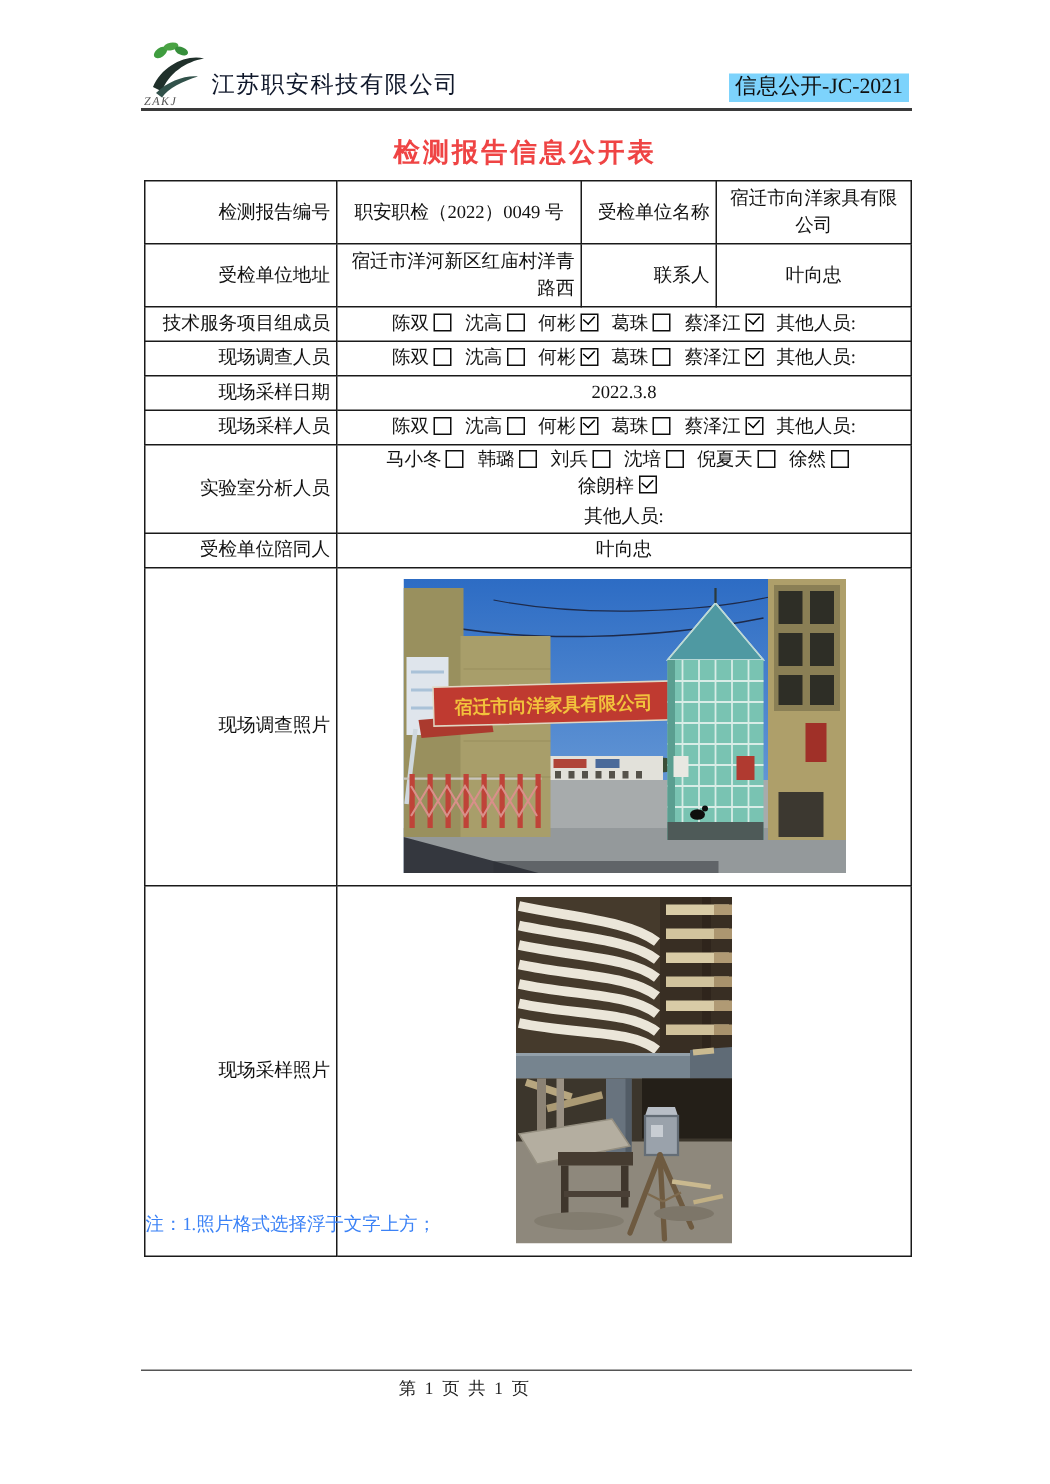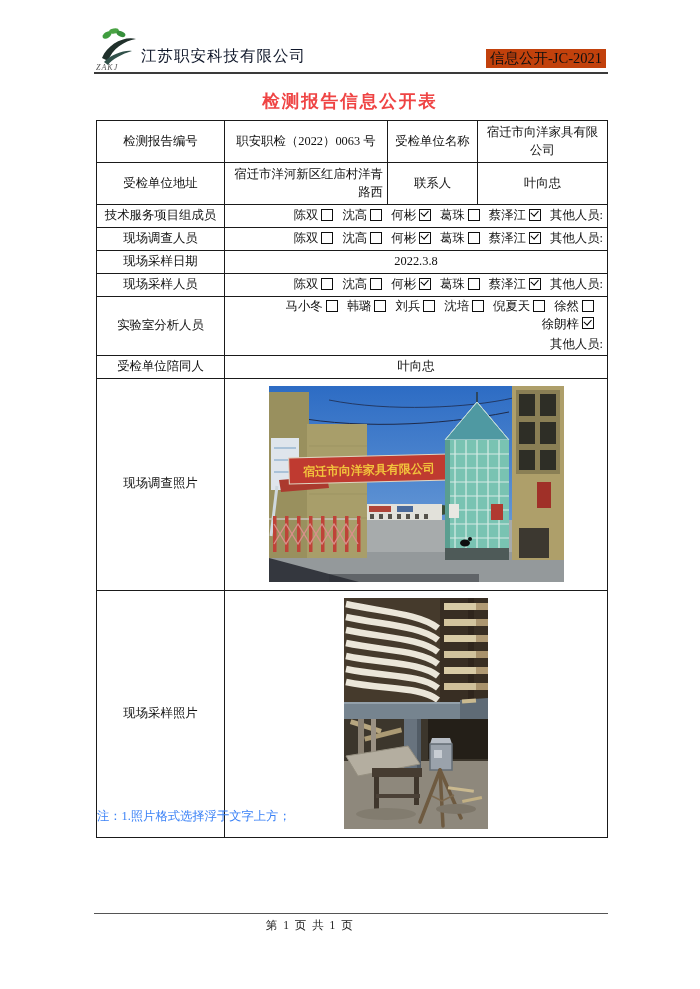--- a/index.html
+++ b/index.html
@@ -11,24 +11,24 @@
   .logo{position:absolute;left:0;top:2px;width:46px;height:46px;}
   .company{position:absolute;left:47px;bottom:5px;font-size:15.5px;letter-spacing:1px;color:#0f172a;}
   .doc-code{position:absolute;right:2px;bottom:4px;font-size:14.5px;color:#101010;padding:1px 4px;line-height:1.2;}
 
   
   .title{position:absolute;left:0;top:89px;width:700px;text-align:center;font-size:17.5px;font-weight:bold;letter-spacing:2px;color:#ef4444;}
 
   
   table.doc{position:absolute;left:96px;top:120px;width:511px;border-collapse:collapse;table-layout:fixed;font-size:12.4px;}
   table.doc td{border:1.5px solid #1a1a1a;padding:1px 4px;vertical-align:middle;line-height:1.45;}
-  td.lbl{text-align:center;}
+  td.lbl{text-align:right;}
   td.ctr{text-align:center;}
   td.tight{padding:1px 14px;text-align:right;}
-  td.mcell{padding:1px 6px;text-align:right;}
+  td.mcell{padding:1px 6px;text-align:center;}
   tr.r40 td{height:39px;}
   tr.r22 td{height:20px;}
   tr.r42 td{height:41px;margin-left:33px;}
   tr.rp1 td{height:209px;}
   tr.rp2 td{height:244px;}
   td.photo-cell{text-align:center;vertical-align:middle;padding:2px;}
   td.photo-cell svg{display:block;margin:0 auto;}
 
   .member{margin-right:9px;white-space:nowrap;}
   .cb{display:inline-block;width:10px;height:10px;border:1.6px solid #0e0e0e;margin-left:3px;vertical-align:-1.5px;position:relative;background:#fff;}
@@ -48,37 +48,37 @@
   <div class="header">
     <svg class="logo" viewBox="0 0 46 46">
       <ellipse cx="13" cy="9" rx="5" ry="3" transform="rotate(-35 13 9)" fill="#3f9d3f"></ellipse>
       <ellipse cx="20" cy="5" rx="5" ry="2.6" transform="rotate(-10 20 5)" fill="#4aa344"></ellipse>
       <ellipse cx="27" cy="8" rx="4.6" ry="2.6" transform="rotate(22 27 8)" fill="#378f3c"></ellipse>
       <path d="M8,32 C14,18 30,10 42,13 C30,15 18,23 14,35 Z" fill="#20302b"></path>
       <path d="M10,36 C18,28 30,24 38,25 C28,28 18,33 14,39 Z" fill="#31514a"></path>
       <text x="2" y="44" font-size="8" font-style="italic" fill="#555" letter-spacing="1">ZAKJ</text>
     </svg>
     <span class="company">江苏职安科技有限公司</span>
-    <span class="doc-code" style="background: #c2410c;">信息公开-JC-2021</span>
+    <span class="doc-code" style="background: #7dd3fc;">信息公开-JC-2021</span>
   </div>
 
   <div class="title">检测报告信息公开表</div>
 
   <table class="doc">
     <colgroup>
         <col style="width:128px">
         <col style="width:163px">
         <col style="width:90px">
         <col style="width:130px">
       </colgroup>
 
     <tbody>
         <tr class="r40">
       <td class="lbl">检测报告编号</td>
-      <td class="ctr">职安职检（2022）0063 号</td>
+      <td class="ctr">职安职检（2022）0049 号</td>
       <td class="lbl">受检单位名称</td>
       <td class="ctr">宿迁市向洋家具有限公司</td>
     </tr>
 
     <tr class="r40">
       <td class="lbl">受检单位地址</td>
       <td class="tight">宿迁市洋河新区红庙村洋青路西</td>
       <td class="lbl">联系人</td>
       <td class="ctr">叶向忠</td>
     </tr>

